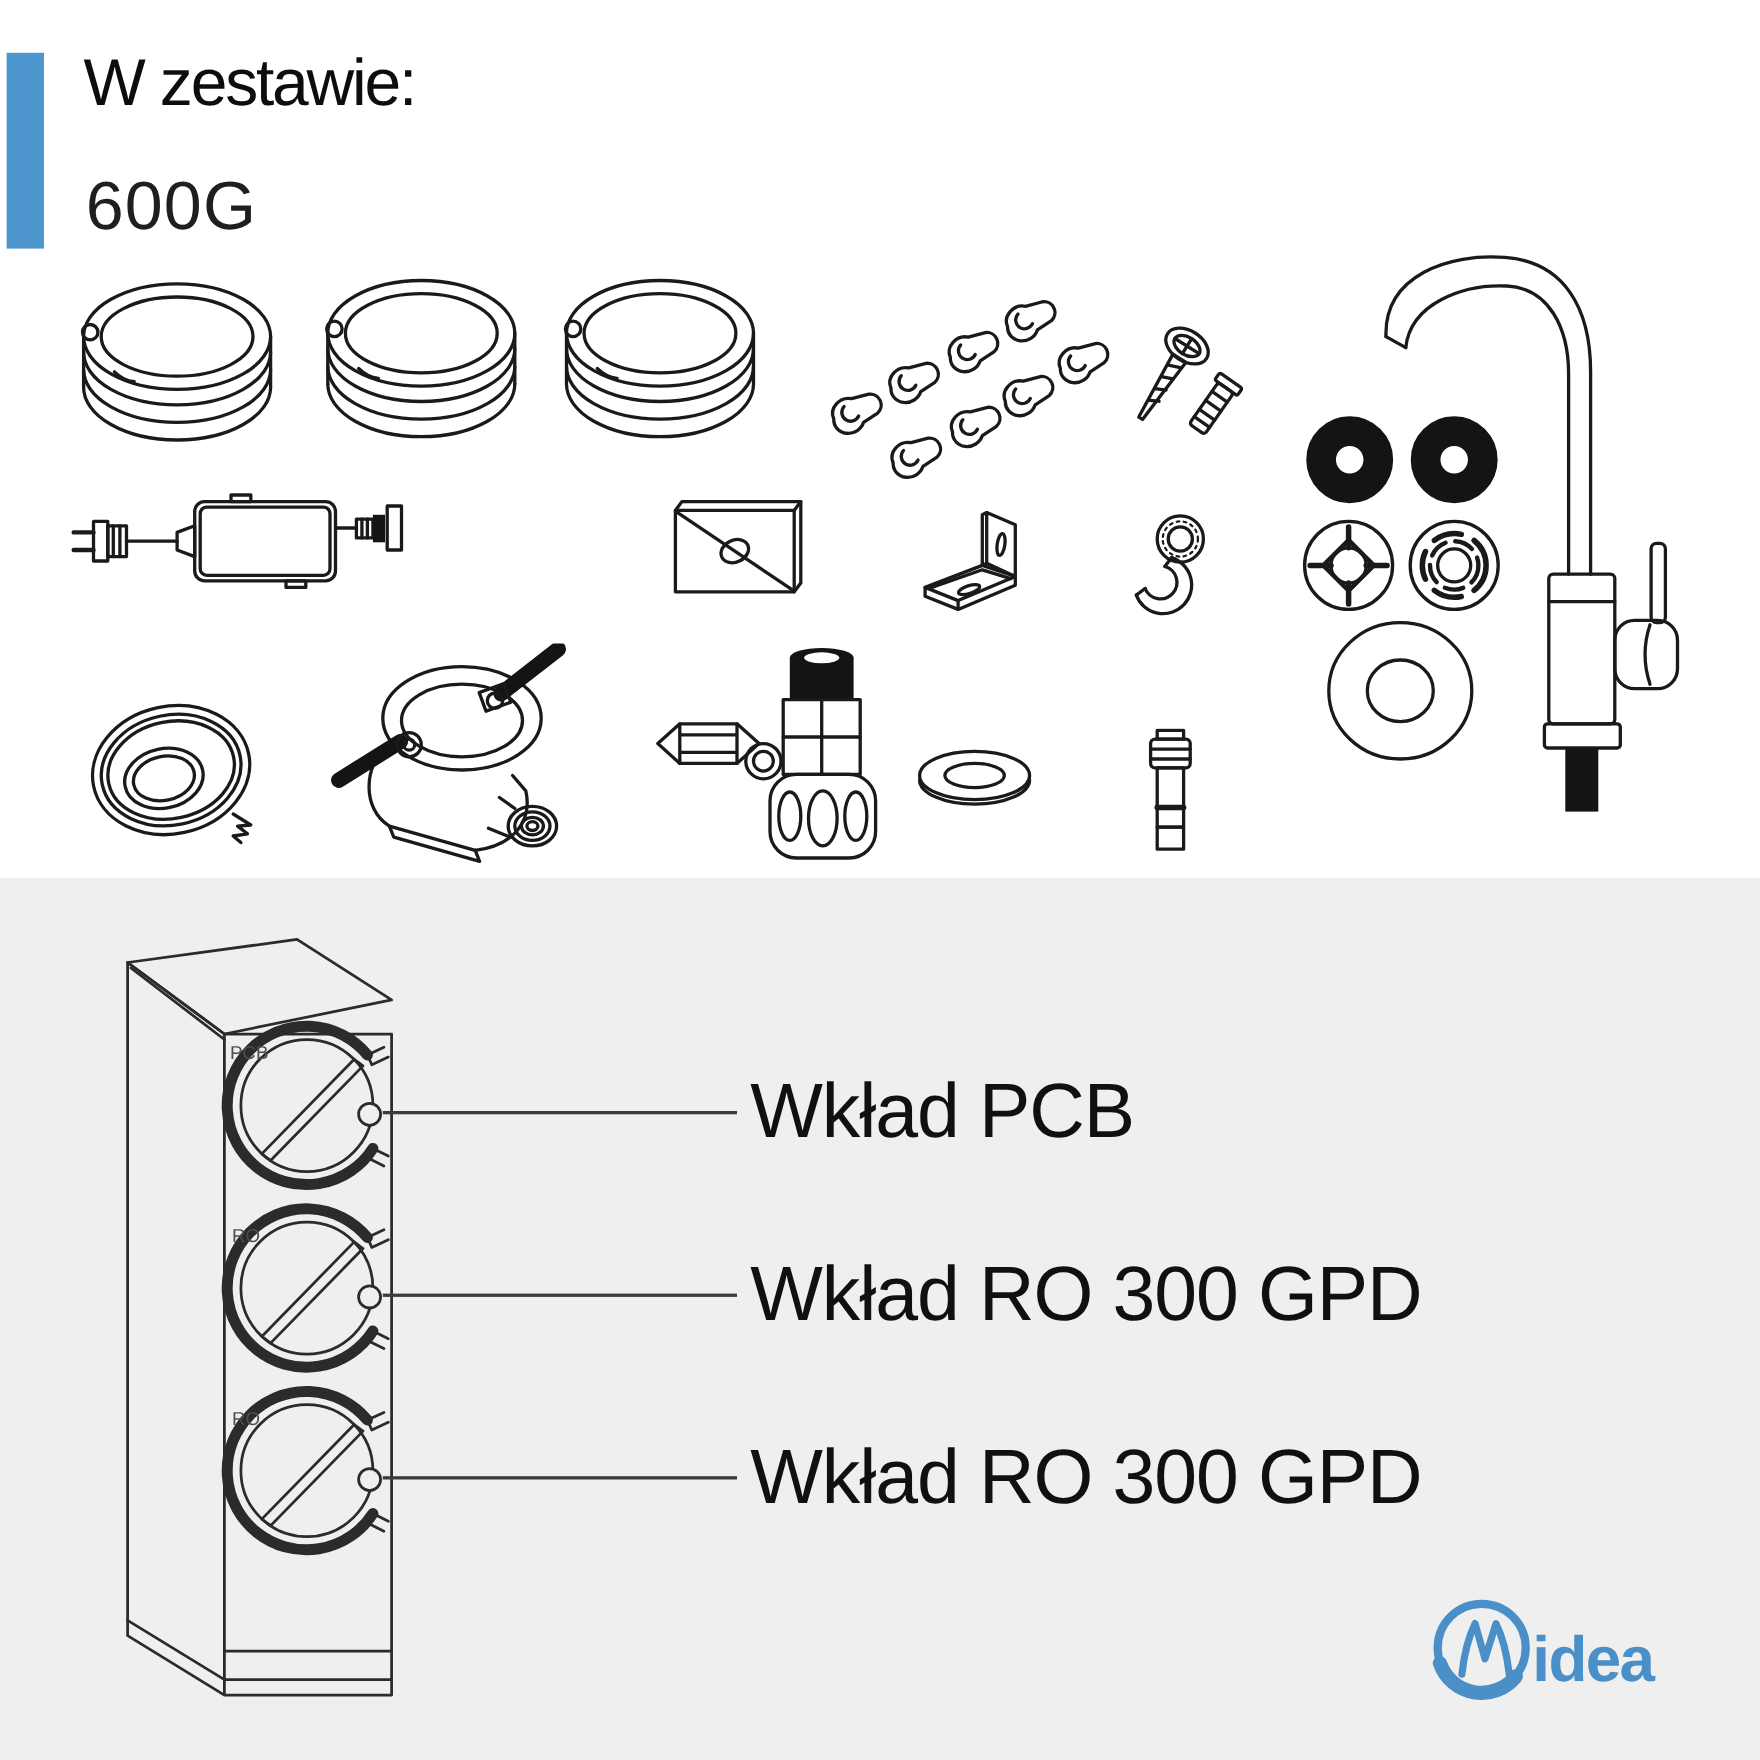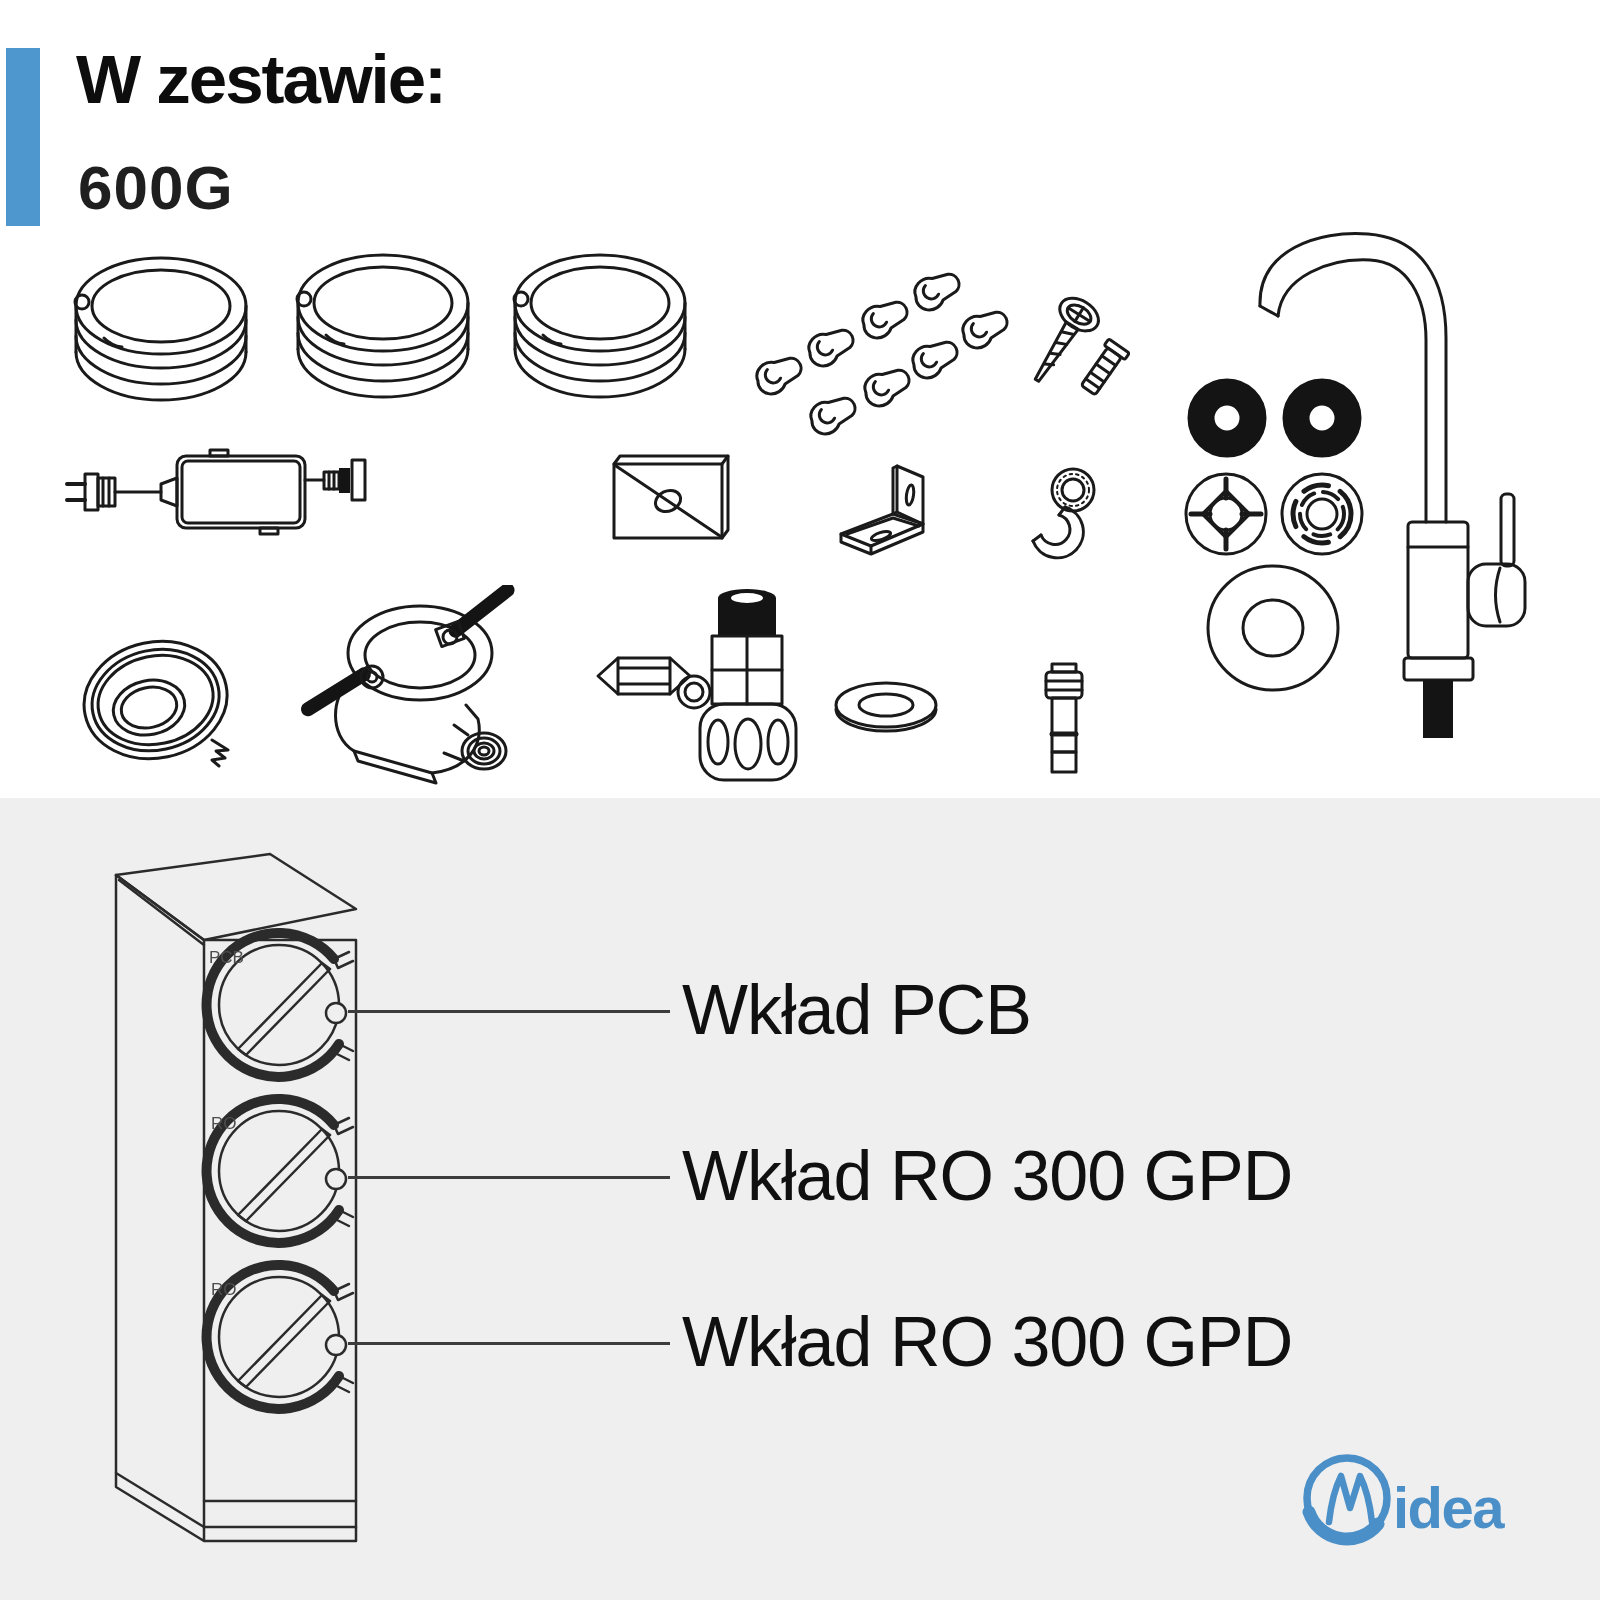--- a/index.html
+++ b/index.html
@@ -3,22 +3,22 @@
 <meta charset="utf-8">
 <style>
   html,body{margin:0;padding:0;}
   body{
     width:1600px;height:1600px;position:relative;overflow:hidden;
     background:#ffffff;font-family:"Liberation Sans",sans-serif;color:#111;
   }
   .abs{position:absolute;}
   
   .accent-bar{left:6px;top:48px;width:34px;height:178px;background:#4e96ce;}
-  .title{left:76px;top:42px;font-size:69px;font-weight:700;letter-spacing:-2px;color:#0d0d0d;line-height:1.1;white-space:nowrap;}
-  .model{left:78px;top:154px;font-size:62px;font-weight:700;color:#1f1f1f;letter-spacing:1px;line-height:1.1;}
+  .title{left:76px;top:42px;font-size:60px;font-weight:400;letter-spacing:-2px;color:#0d0d0d;line-height:1.1;white-space:nowrap;}
+  .model{left:78px;top:154px;font-size:62px;font-weight:400;color:#1f1f1f;letter-spacing:1px;line-height:1.1;}
   
   svg.la *{stroke:#1a1a1a;fill:none;stroke-width:3;stroke-linecap:round;stroke-linejoin:round;}
   svg.la .fill{fill:#141414;stroke:none;}
   svg.la .wfill{fill:#ffffff;stroke:none;}
   svg.unit *{stroke:#2b2b2b;fill:none;stroke-width:2.5;stroke-linecap:round;stroke-linejoin:round;}
   svg.unit .collar{stroke-width:10;}
   svg.unit .marker{fill:#efefef;}
   svg.unit text{stroke:none;fill:#4d4d4d;font-family:"Liberation Sans",sans-serif;font-size:17px;font-weight:400;}
   
   .bottom-section{left:0;top:798px;width:1600px;height:802px;background:#efefef;}

